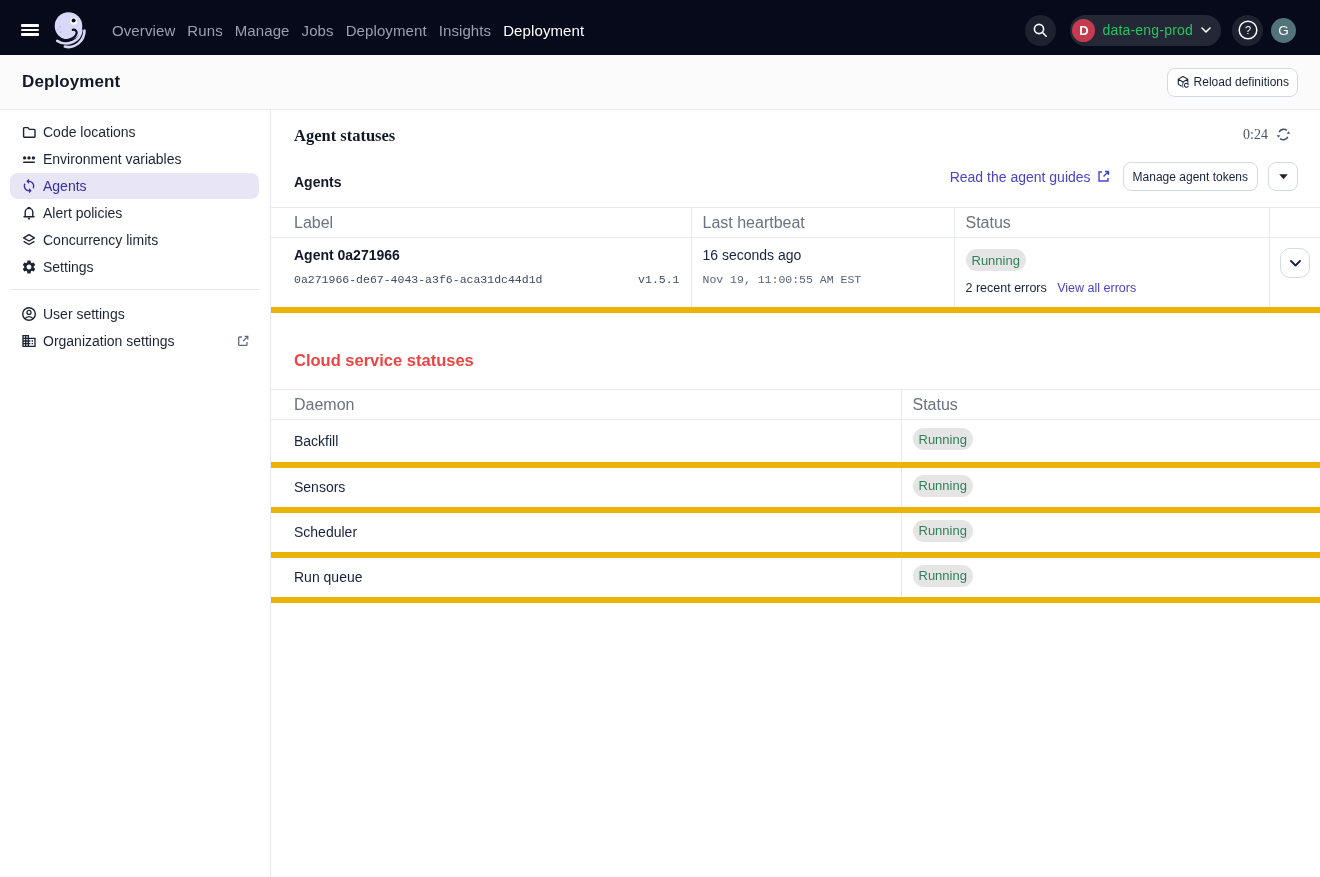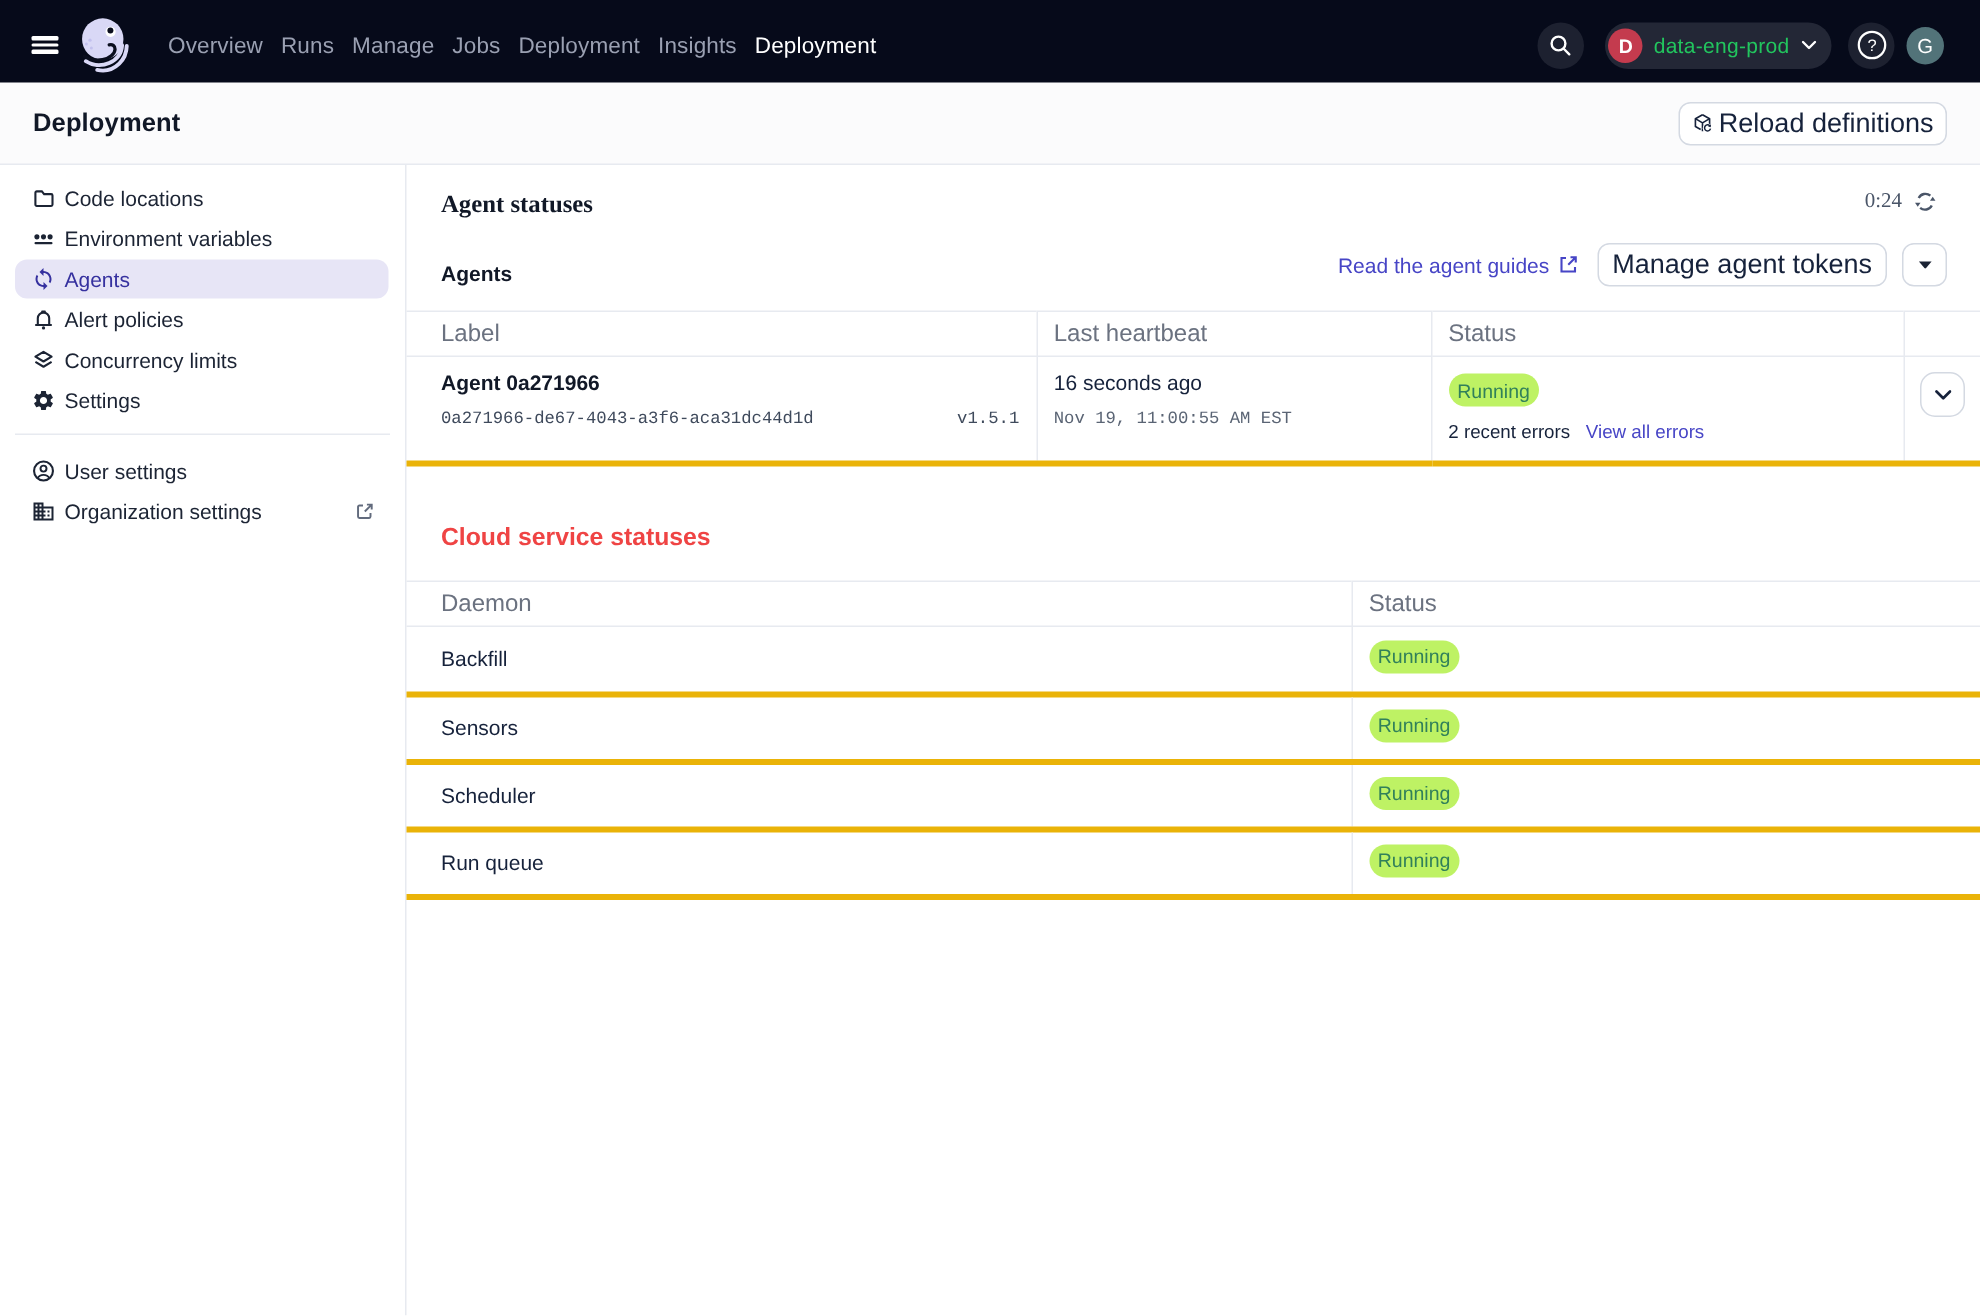--- a/index.html
+++ b/index.html
@@ -17,21 +17,21 @@
 .navright { position:absolute; right:0; top:5px; height:50px; display:flex; align-items:center; }
 .circbtn { width:31px; height:31px; border-radius:50%; background:#1d2130; display:flex; align-items:center; justify-content:center; }
 .orgpill { height:31px; border-radius:16px; background:#232736; display:flex; align-items:center; padding:0 10px 0 2px; margin:0 11px 0 14px; }
 .orgava { flex:none; width:23px; height:23px; border-radius:50%; background:#c43b4e; color:#fff; font-size:13px; font-weight:600; display:flex; align-items:center; justify-content:center; }
 .orgname { color:#22c55e; font-size:14px; margin:0 8px 0 7px; letter-spacing:0.2px; }
 .gava { width:25px; height:25px; border-radius:50%; background:#527379; color:#fff; font-size:13.5px; font-weight:500; display:flex; align-items:center; justify-content:center; margin:0 24px 0 8px; }
 
 
 .pagehead { height:55px; background:#fbfbfc; border-bottom:1px solid #e7eaf0; display:flex; align-items:center; justify-content:space-between; padding:0 22px; }
 .pagehead h1 { font-size:17px; font-weight:700; color:#111827; letter-spacing:0.1px; }
-.btn { display:inline-flex; align-items:center; gap:4px; height:29px; padding:0 9px; background:#fff; border:1px solid #d4d9e2; border-radius:8px; font-size:18px; color:#16223b; }
+.btn { display:inline-flex; align-items:center; gap:4px; height:29px; padding:0 9px; background:#fff; border:1px solid #d4d9e2; border-radius:8px; font-size:12px; color:#16223b; }
 
 
 .layout { display:flex; height:767px; }
 .sidebar { width:271px; border-right:1px solid #e7eaf0; padding-top:9px; flex:none; }
 .sitem { display:flex; align-items:center; gap:6px; height:26px; margin:0 11px 1px 10px; padding:0 0 0 11px; border-radius:8px; font-size:14px; color:#1c2434; position:relative; }
 .sitem svg { flex:none; }
 .sitem.sel { background:#e7e5f6; color:#36319f; font-weight:500; }
 .sdivider { border-top:1px solid #e7eaf0; margin:9px 10px 11px 10px; }
 .sitem .extlink { position:absolute; right:9px; top:6px; }
 
@@ -44,23 +44,23 @@
 .secrow2 h3 { margin-top:12px; }
 .secrow2 h3 { font-size:14px; font-weight:700; color:#111827; }
 .toolbar { display:flex; align-items:center; }
 .link { color:#4745c6; font-size:14px; text-decoration:none; display:inline-flex; align-items:center; gap:6px; }
 .sqbtn { width:30px; height:29px; border:1px solid #d4d9e2; border-radius:8px; background:#fff; display:flex; align-items:center; justify-content:center; margin-left:10px; }
 
 table { border-collapse:collapse; width:100%; }
 .tbl { margin-top:0; border-top:1px solid #e7eaf0; }
 .tbl th { font-size:16px; font-weight:400; color:#6b7280; text-align:left; padding:0 11px; border-bottom:1px solid #e7eaf0; height:30px; }
 .tbl th:first-child, .tbl td:first-child { padding-left:23px; }
-.tbl td { border-bottom:4px solid #eab308; vertical-align:top; padding:9px 11px 12px; }
+.tbl td { border-bottom:6px solid #eab308; vertical-align:top; padding:9px 11px 12px; }
 .vb { border-right:1px solid #e7eaf0; }
-.pill { display:inline-flex; align-items:center; height:22px; padding:0 6px; background:#bef264; color:#31805a; border-radius:11px; font-size:13px; }
+.pill { display:inline-flex; align-items:center; height:22px; padding:0 6px; background:#e5e5e5; color:#31805a; border-radius:11px; font-size:13px; }
 .chevbtn { width:30px; height:30px; border:1px solid #d4d9e2; border-radius:10px; background:#fff; display:flex; align-items:center; justify-content:center; }
 
 .cloudhead { font-size:16.5px; font-weight:700; color:#ef4444; padding:38px 0 0 23px; }
 .tbl2 td { padding:0 11px; height:45px; vertical-align:middle; font-size:14px; color:#16223b; }
 .tbl2 .pill { position:relative; top:-1.5px; }
 </style>
 </head>
 <body>
 
 <div class="topnav">

